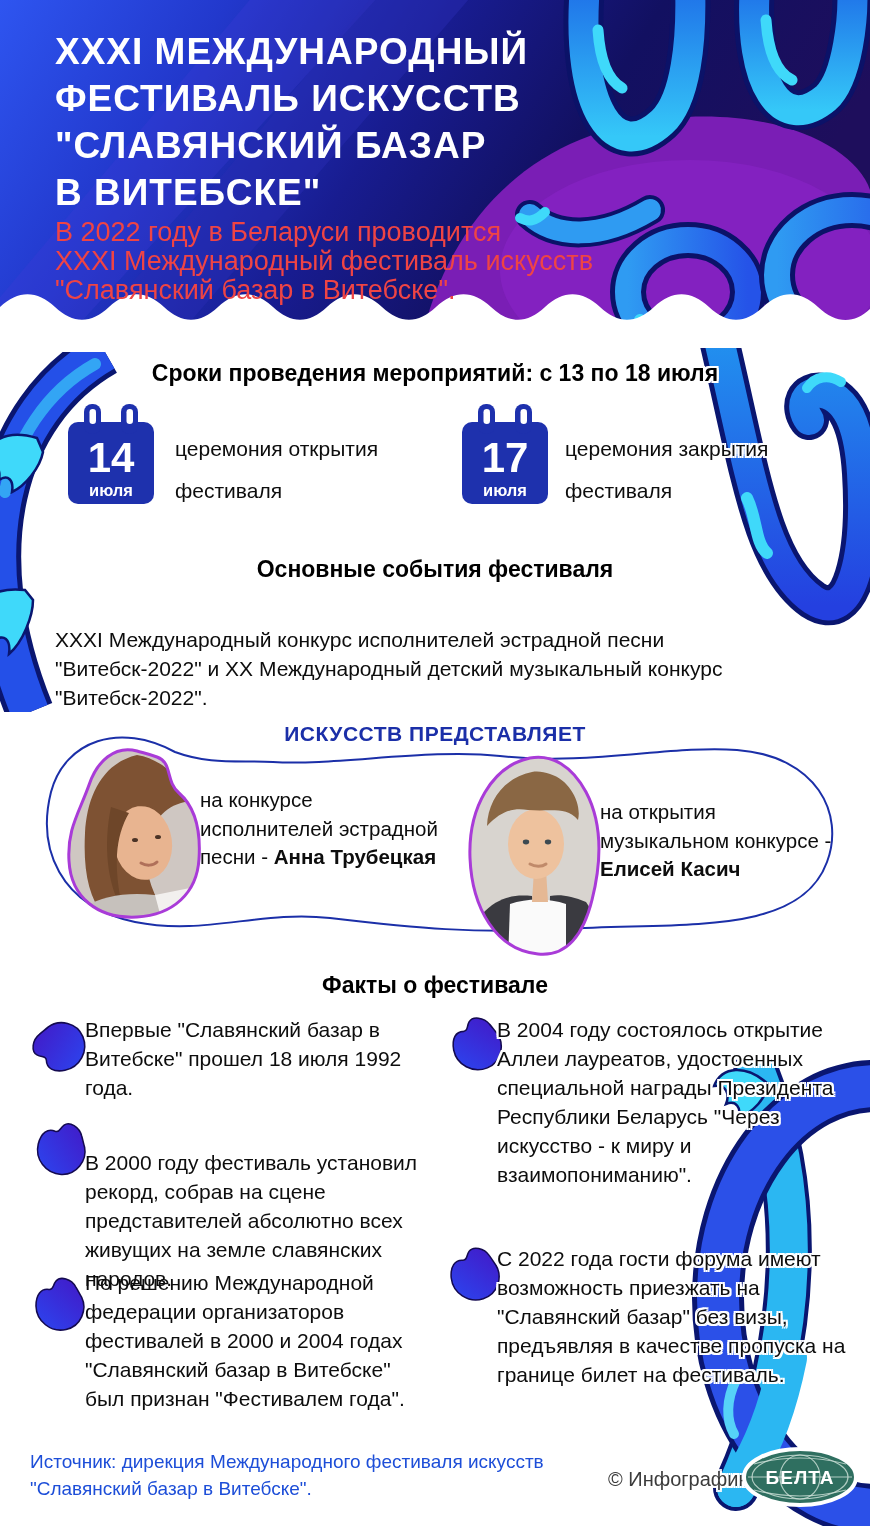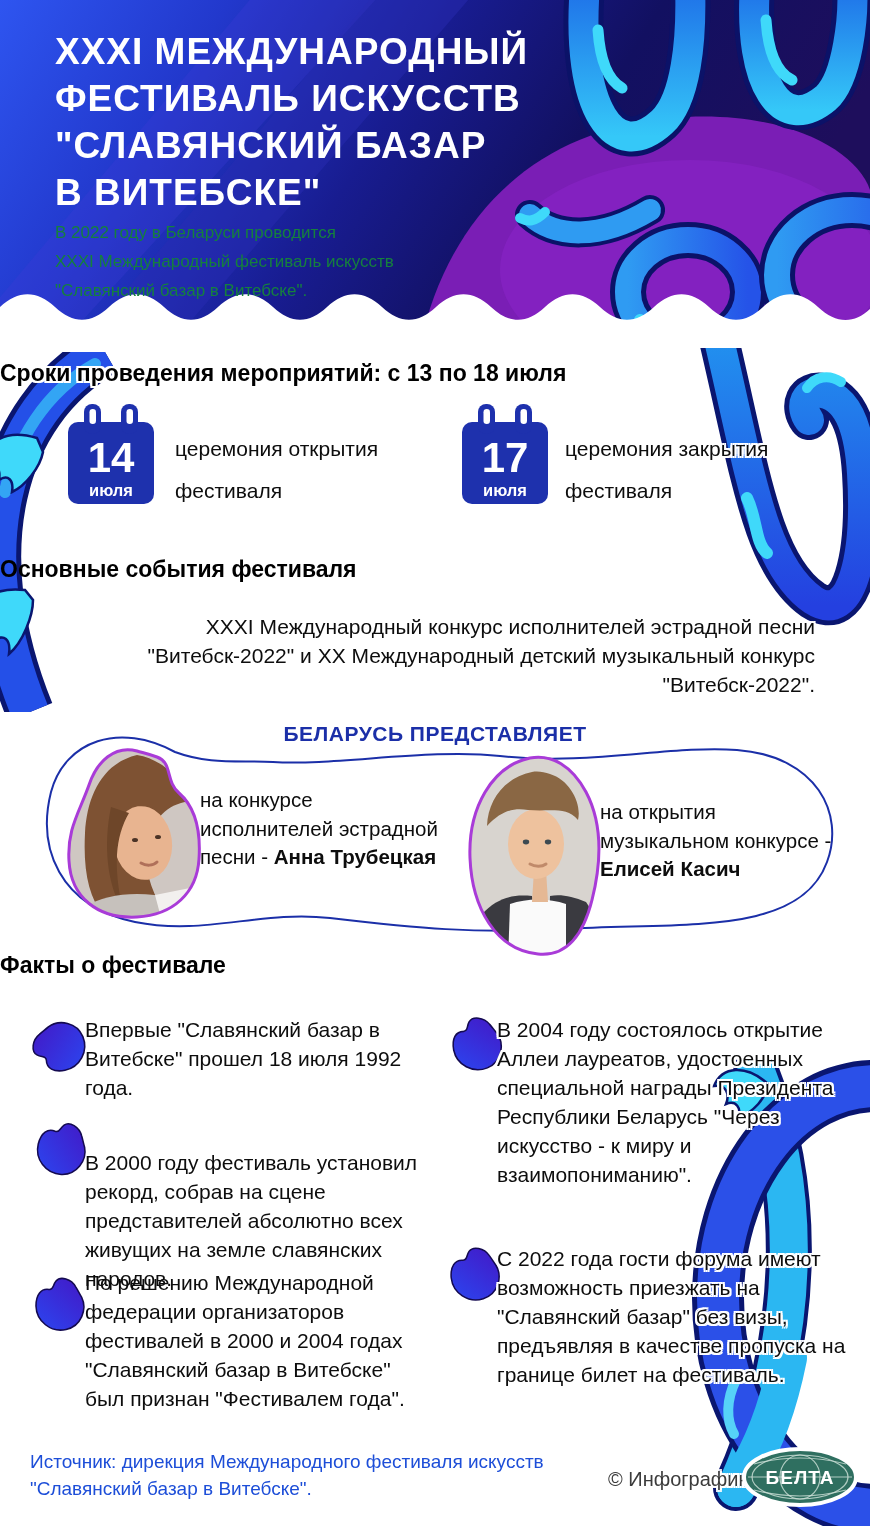--- a/index.html
+++ b/index.html
@@ -1,22 +1,22 @@
 <!DOCTYPE html>
 <html><head>
 <meta charset="utf-8">
 <style>
   html,body{margin:0;padding:0;background:#fff;}
   .page{position:relative;width:870px;height:1526px;overflow:hidden;background:#fff;
         font-family:"Liberation Sans","DejaVu Sans",sans-serif;color:#0d0d0d;padding-left:21px;}
   .abs{position:absolute;}
   svg{display:block;}
   .hdr-title{font-weight:bold;color:#fff;font-size:37px;line-height:47px;letter-spacing:1px;}
-  .hdr-sub{color:#15803d;font-size:17px;line-height:29px;font-weight:400;}
-  .sec-head{font-weight:bold;font-size:23px;color:#000;width:870px;left:0;}
+  .hdr-sub{color:#ef4444;font-size:27px;line-height:29px;font-weight:400;}
+  .sec-head{font-weight:bold;font-size:23px;color:#000;text-align:center;width:870px;left:0;}
   .body-text{font-size:21px;line-height:29px;color:#0d0d0d;}
   .halo{text-shadow:-2px -2px 0 #fff,2px -2px 0 #fff,-2px 2px 0 #fff,2px 2px 0 #fff,
         0 -2px 0 #fff,0 2px 0 #fff,-2px 0 0 #fff,2px 0 0 #fff;}
   .cal-label{font-size:21px;line-height:42px;color:#0d0d0d;}
   .bp-head{font-weight:bold;font-size:21px;color:#1B2FA8;background:#fff;padding:0 14px;
            letter-spacing:.5px;}
   .pers-text{font-size:20.5px;line-height:28.5px;color:#0d0d0d;}
   .pers-text strong{font-weight:bold;}
   .fact-text{font-size:21px;line-height:29px;color:#0d0d0d;}
   .footer-text{font-size:19px;line-height:27px;color:#1d4ed8;}
@@ -128,27 +128,27 @@
     <rect x="18" y="2" width="17" height="30" rx="8" fill="#1E31AD"></rect>
     <rect x="23.5" y="7" width="6.5" height="15" rx="3.2" fill="#ffffff"></rect>
     <rect x="55" y="2" width="17" height="30" rx="8" fill="#1E31AD"></rect>
     <rect x="60.5" y="7" width="6.5" height="15" rx="3.2" fill="#ffffff"></rect>
     <text x="45" y="70" text-anchor="middle" font-family="Liberation Sans, sans-serif" font-size="42" font-weight="bold" fill="#ffffff">17</text>
     <text x="45" y="94" text-anchor="middle" font-family="Liberation Sans, sans-serif" font-size="16.5" font-weight="bold" fill="#ffffff">июля</text>
   </svg>
   <div class="abs cal-label halo" style="left:565px;top:428px;width:260px;z-index:1">церемония закрытия фестиваля</div>
 
   <div class="abs sec-head" style="top:556px;z-index:1">Основные события фестиваля</div>
-  <div class="abs body-text halo" style="left:55px;top:612px;width:760px;text-align:right;z-index:1">XXXI Международный конкурс исполнителей эстрадной песни "Витебск-2022" и XX Международный детский музыкальный конкурс "Витебск-2022".</div>
+  <div class="abs body-text halo" style="left:55px;top:625px;width:760px;text-align:left;z-index:1">XXXI Международный конкурс исполнителей эстрадной песни "Витебск-2022" и XX Международный детский музыкальный конкурс "Витебск-2022".</div>
 
   <svg class="abs" style="left:25px;top:710px;z-index:1" width="820" height="240" viewBox="0 0 820 240">
     <path d="M150,42 C95,12 40,30 26,82 C12,138 34,196 110,212 C180,226 235,200 305,208 C390,218 450,224 540,219 C660,212 775,226 802,152 C820,104 792,46 712,40 C645,35 565,56 475,46 C405,38 310,56 248,52 C215,50 185,55 150,42 Z" fill="none" stroke="#1B2FA8" stroke-width="2"></path>
   </svg>
   <div class="abs" style="left:0;top:722px;width:870px;text-align:center;z-index:2">
-    <span class="bp-head">БЕЛАРУСЬ ПРЕДСТАВЛЯЕТ</span>
+    <span class="bp-head">ИСКУССТВ ПРЕДСТАВЛЯЕТ</span>
   </div>
 
   <svg class="abs" style="left:45px;top:745px;z-index:2" width="175" height="180" viewBox="0 0 175 180">
     <defs>
         <clipPath id="clipW">
       <path d="M92,6 C70,0 52,16 44,40 C34,68 22,84 24,116 C26,152 52,174 92,172 C128,170 152,148 154,114 C156,84 150,62 134,48 C120,36 128,18 112,12 C104,9 99,8 92,6 Z"></path>
     </clipPath>
       </defs>
     <path d="M92,6 C70,0 52,16 44,40 C34,68 22,84 24,116 C26,152 52,174 92,172 C128,170 152,148 154,114 C156,84 150,62 134,48 C120,36 128,18 112,12 C104,9 99,8 92,6 Z" fill="#CFC7C2"></path>
     <g clip-path="url(#clipW)">
@@ -184,21 +184,21 @@
       <ellipse cx="74" cy="90" rx="3.2" ry="2.4" fill="#3d4a52"></ellipse>
       <ellipse cx="96" cy="90" rx="3.2" ry="2.4" fill="#3d4a52"></ellipse>
       <path d="M78,112 C83,115 90,115 94,112" fill="none" stroke="#c08a6a" stroke-width="3" stroke-linecap="round"></path>
     </g>
     <path d="M78,6 C40,14 16,56 18,106 C20,156 44,198 86,202 C116,205 132,180 140,148 C148,116 152,74 134,40 C120,14 100,2 78,6 Z" fill="none" stroke="#A93BD8" stroke-width="3"></path>
   </svg>
   <div class="abs pers-text" style="left:600px;top:798px;width:250px;z-index:2">
     <span>на открытия музыкальном конкурсе - </span><strong>Елисей Касич</strong>
   </div>
 
-  <div class="abs sec-head" style="top:952px;z-index:1">Факты о фестивале</div>
+  <div class="abs sec-head" style="top:972px;z-index:1">Факты о фестивале</div>
 
   <svg class="abs" style="left:30px;top:1022px;transform:rotate(-15deg);z-index:1" width="58" height="52" viewBox="0 0 60 54">
     <defs>
         <linearGradient id="gF1" x1="0" y1="0" x2="1" y2="1">
           <stop offset="0" stop-color="#4318C6"></stop>
           <stop offset="1" stop-color="#2B46F0"></stop>
         </linearGradient>
       </defs>
     <path d="M25,3 C38,-2 55,6 57,22 C59,38 46,52 30,51 C18,50 12,44 14,36 C15,31 10,32 6,28 C1,23 5,12 14,8 C18,6 21,5 25,3 Z" fill="url(#gF1)" stroke="#140A50" stroke-width="1.6"></path>
   </svg>

